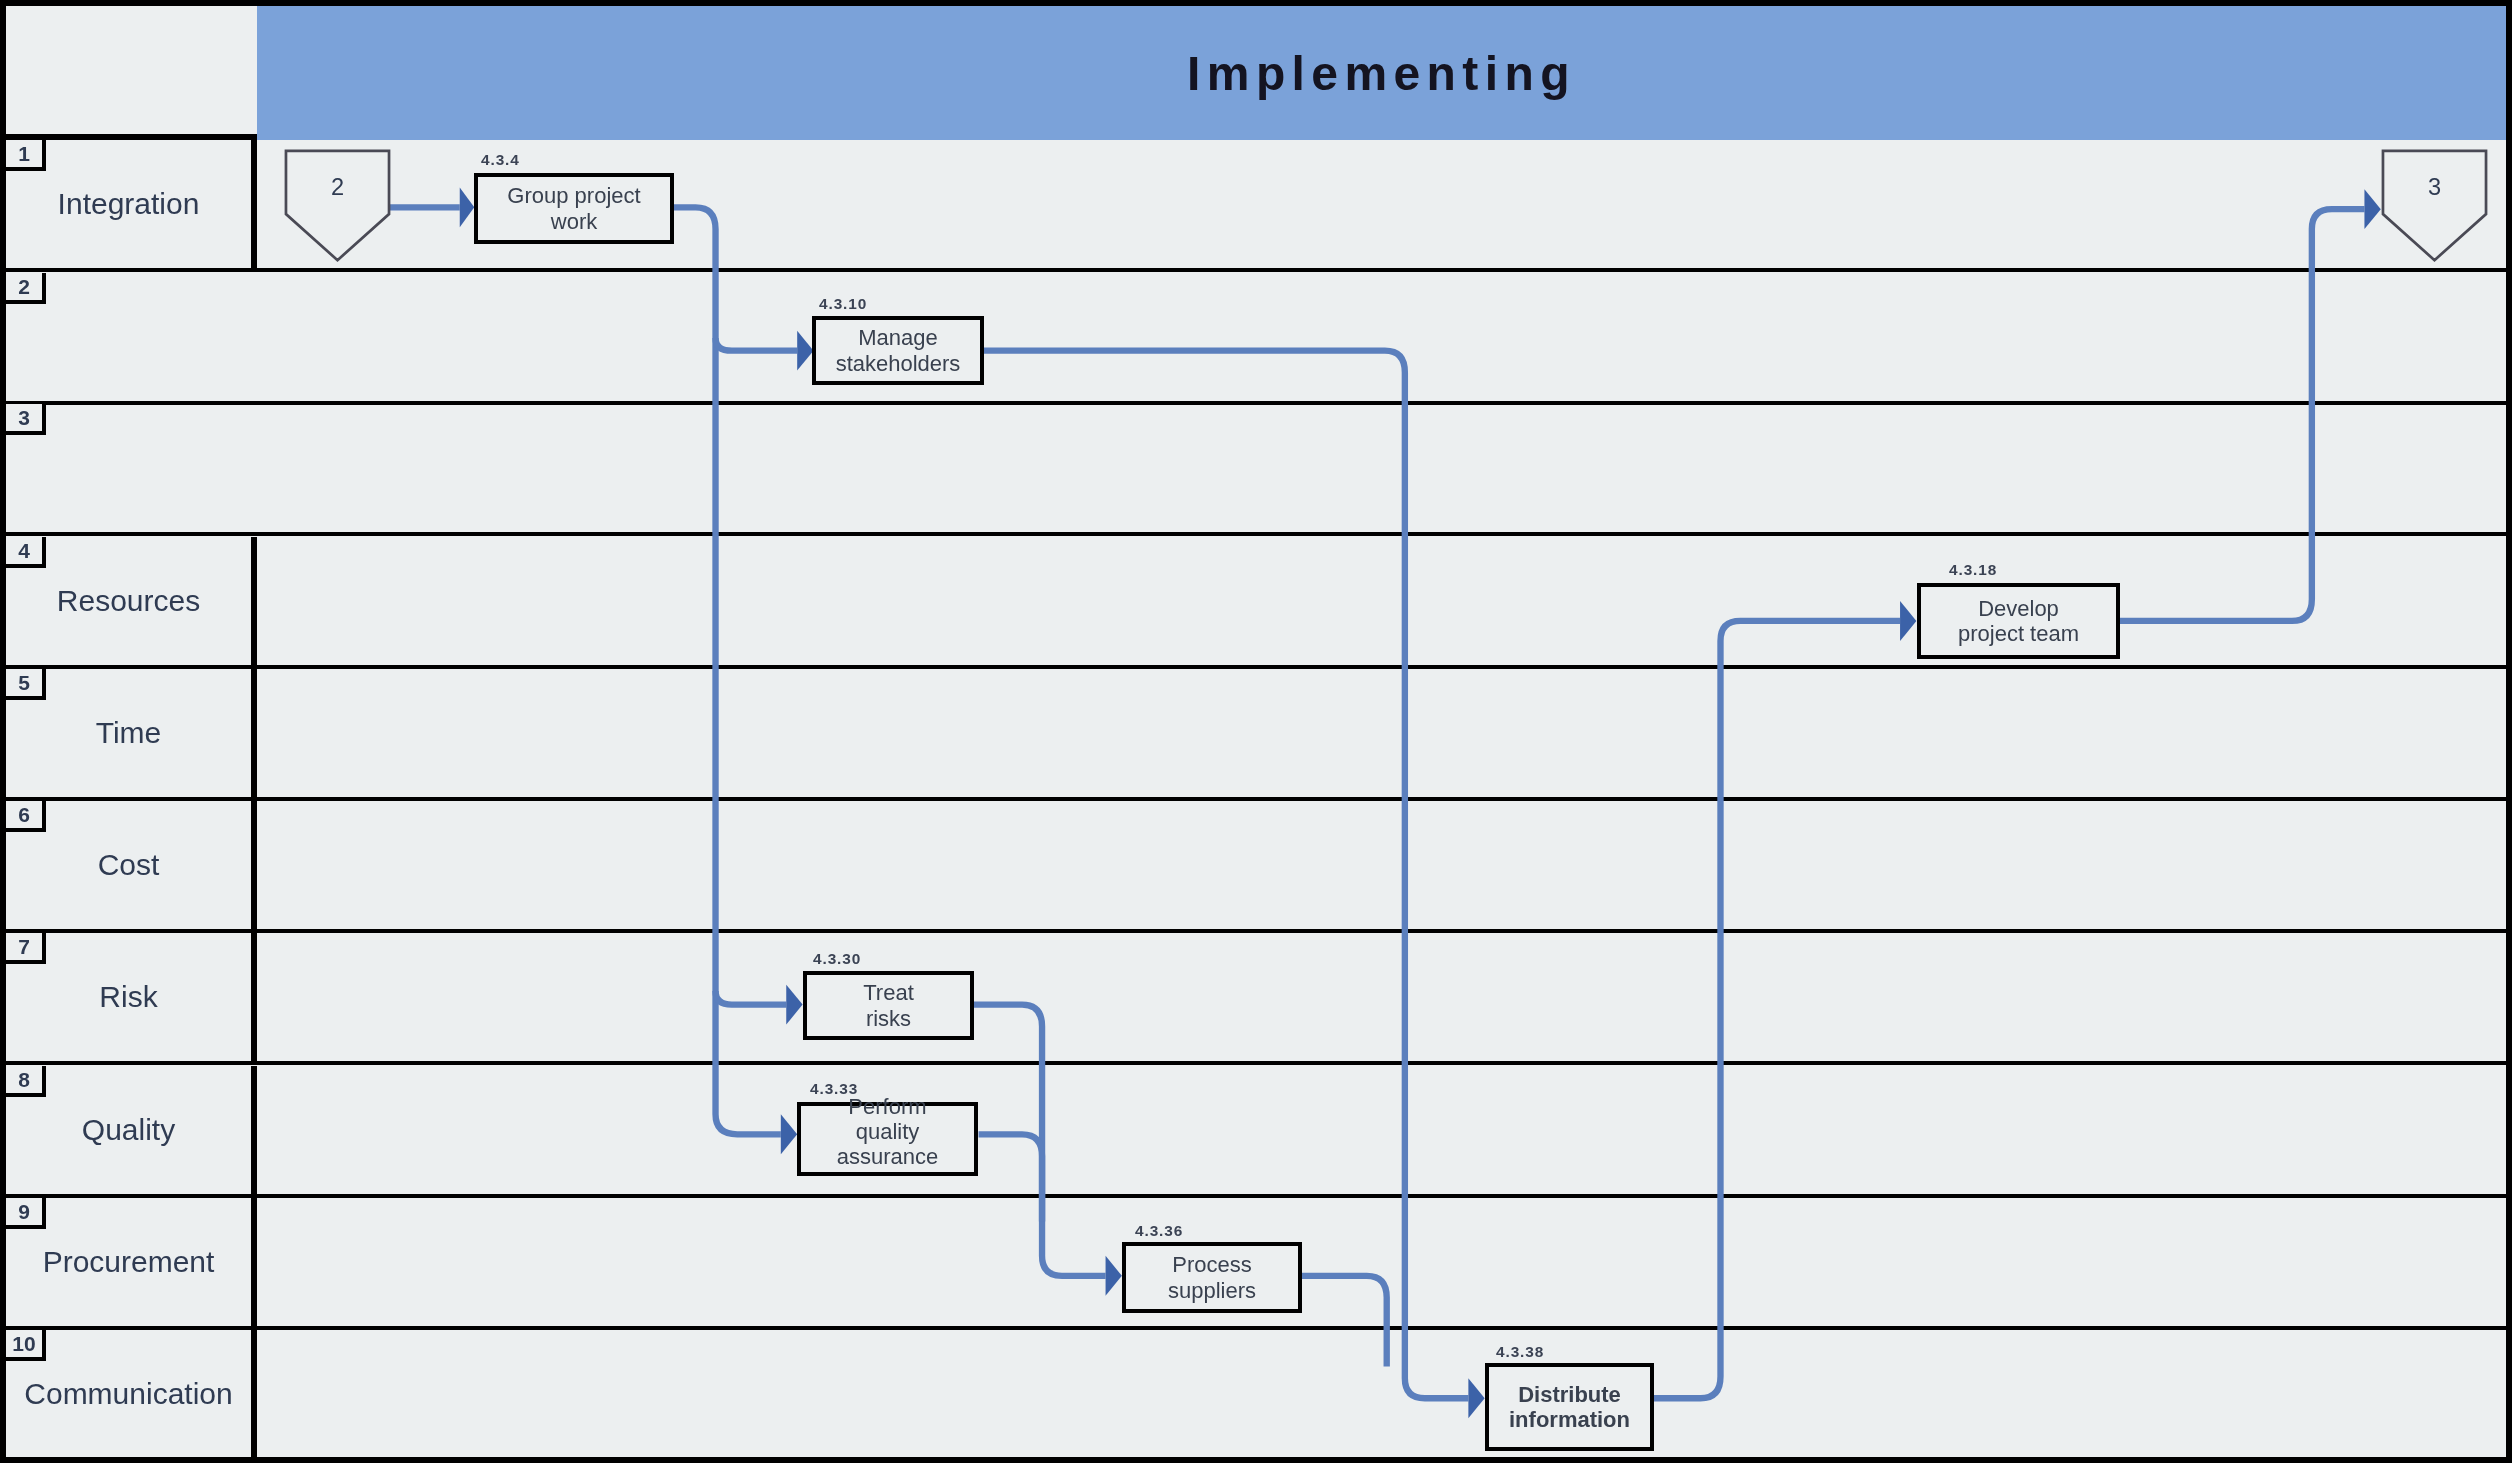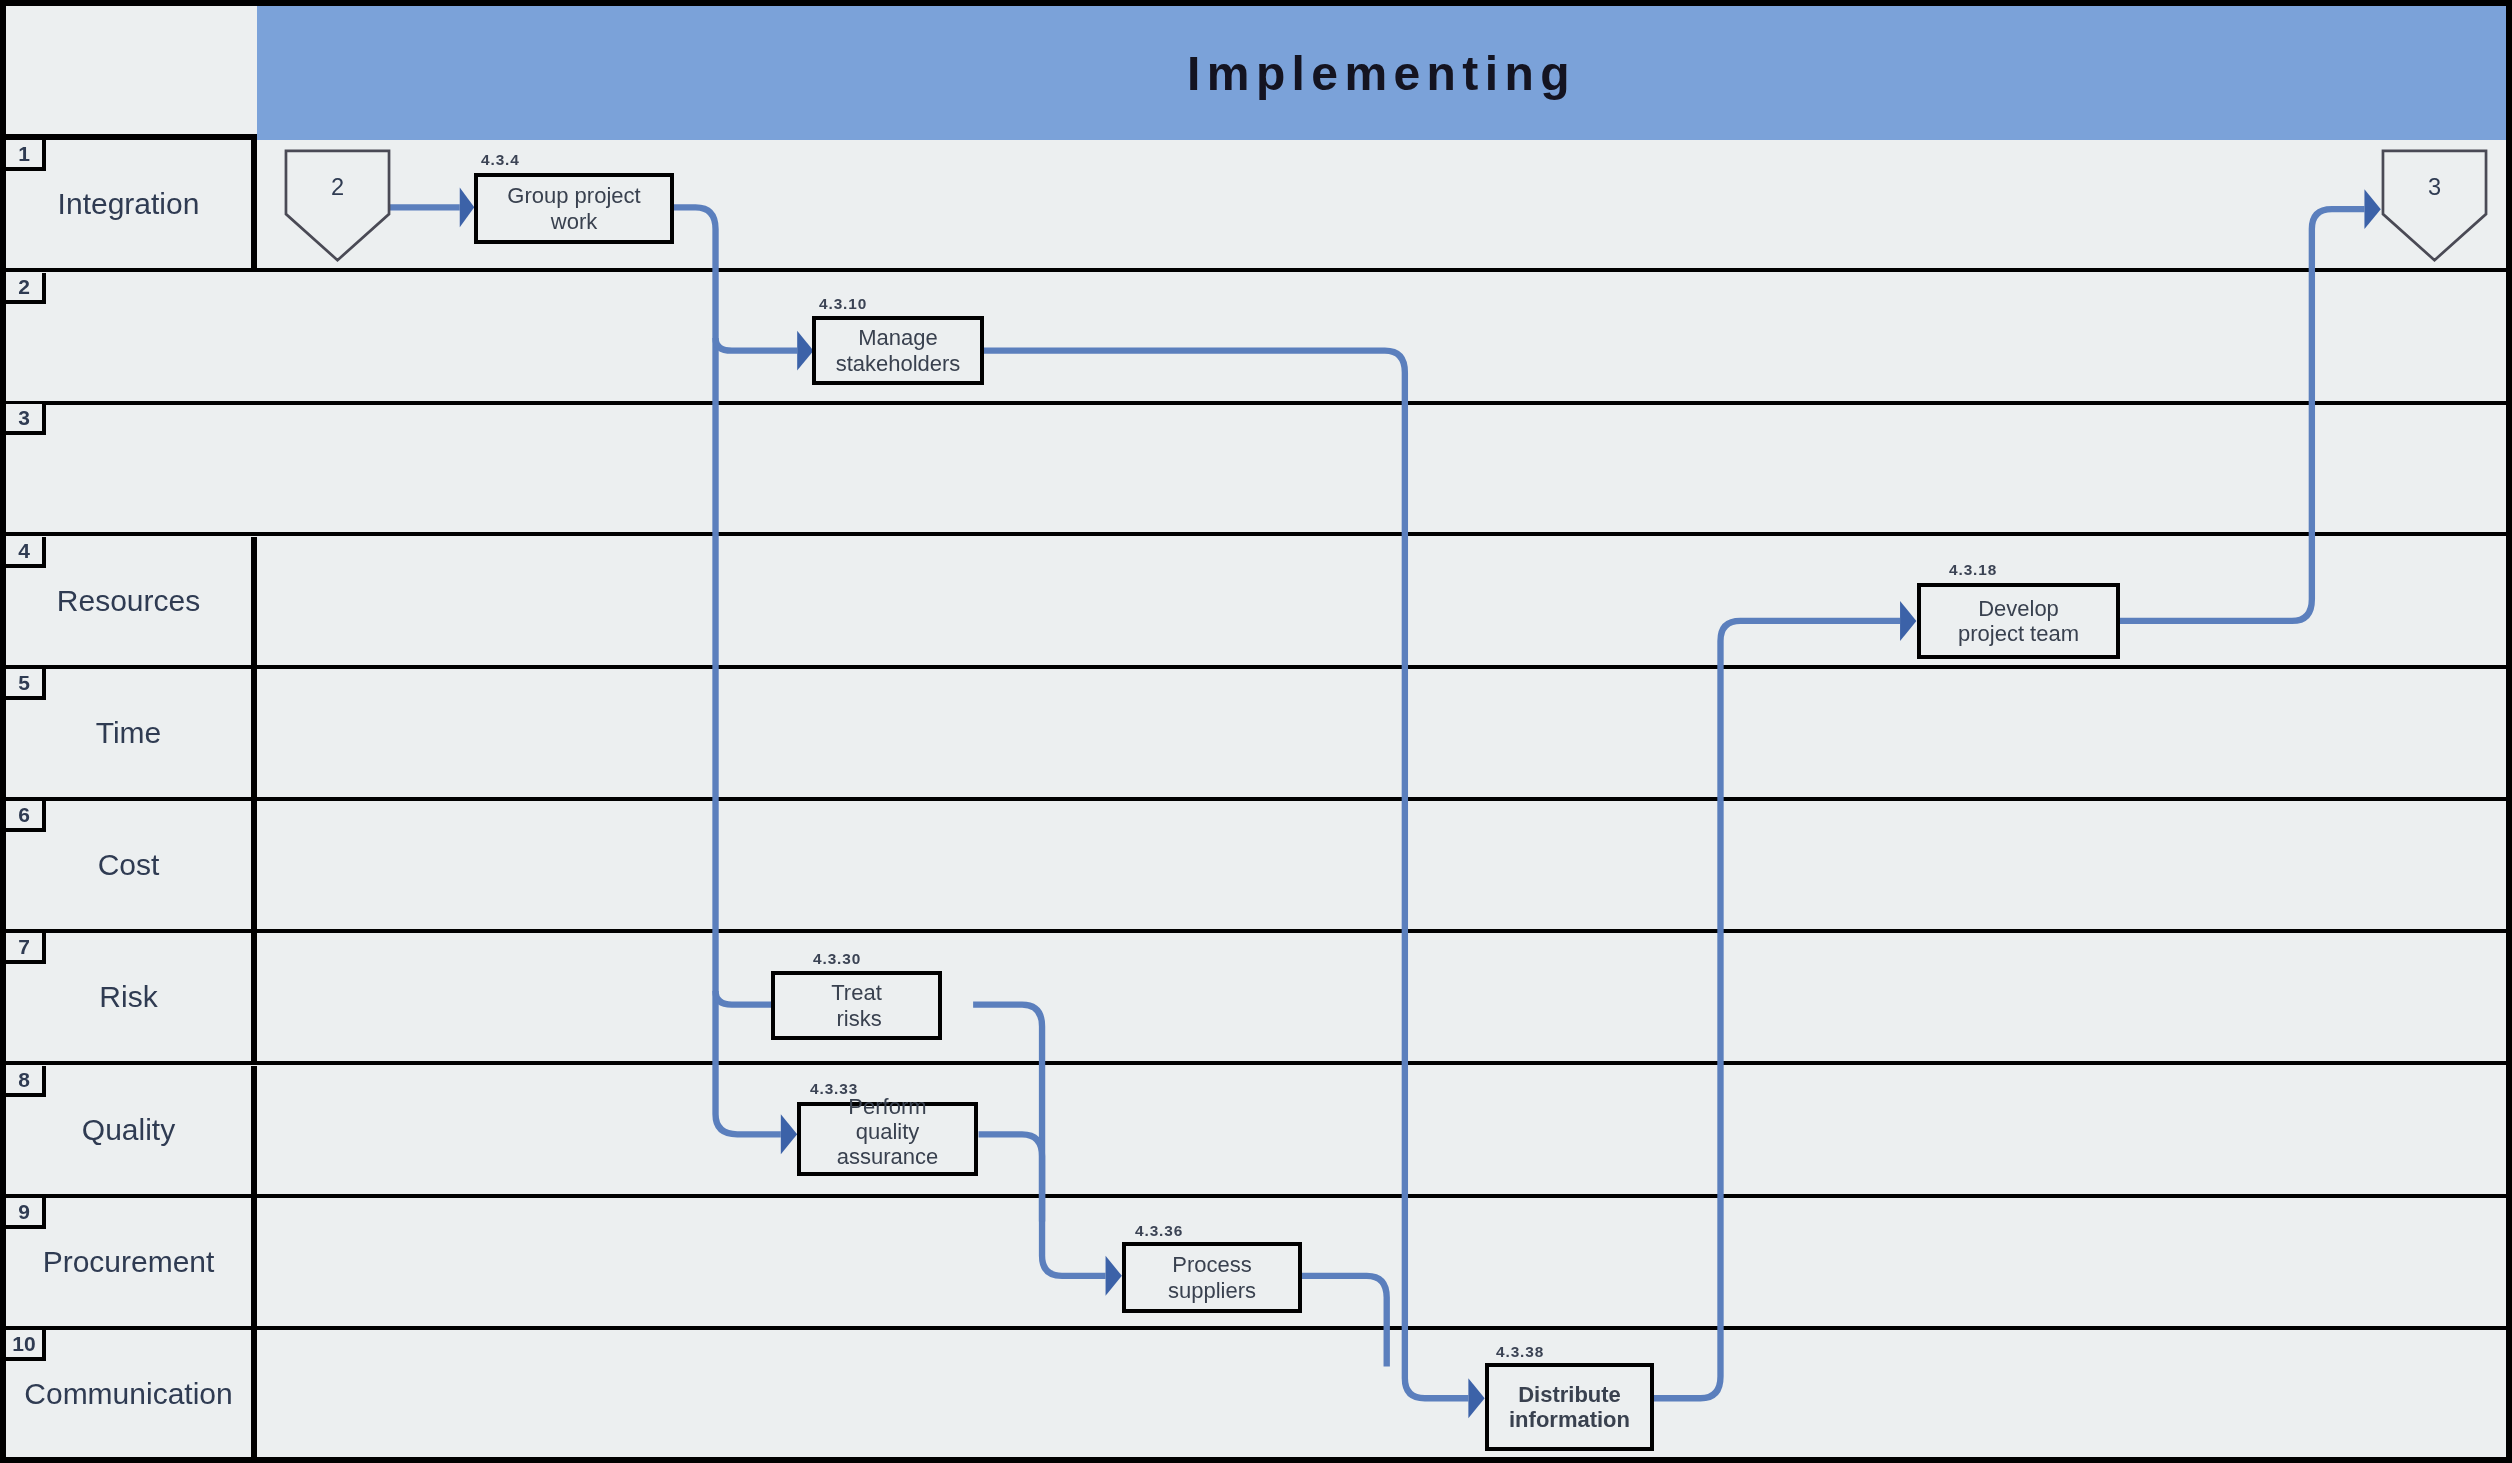--- a/index.html
+++ b/index.html
@@ -257,21 +257,21 @@
 
   <div class="pcode" style="left:1943px;top:555px;">4.3.18</div>
   <div class="pbox" style="left:1911px;top:577px;width:203px;height:76px;">
     <div class="pbox-label">
       <div>Develop</div>
       <div>project team</div>
     </div>
   </div>
 
   <div class="pcode" style="left:807px;top:944px;">4.3.30</div>
-  <div class="pbox" style="left:765px;top:965px;width:171px;height:69px;text-align:right;">
+  <div class="pbox" style="left:797px;top:965px;width:171px;height:69px;">
     <div class="pbox-label">
       <div>Treat</div>
       <div>risks</div>
     </div>
   </div>
 
   <div class="pcode" style="left:804px;top:1074px;">4.3.33</div>
   <div class="pbox" style="left:791px;top:1096px;width:181px;height:74px;">
     <div class="pbox-label" style="position:relative;top:-7.3px;">
       <div>Perform</div>

